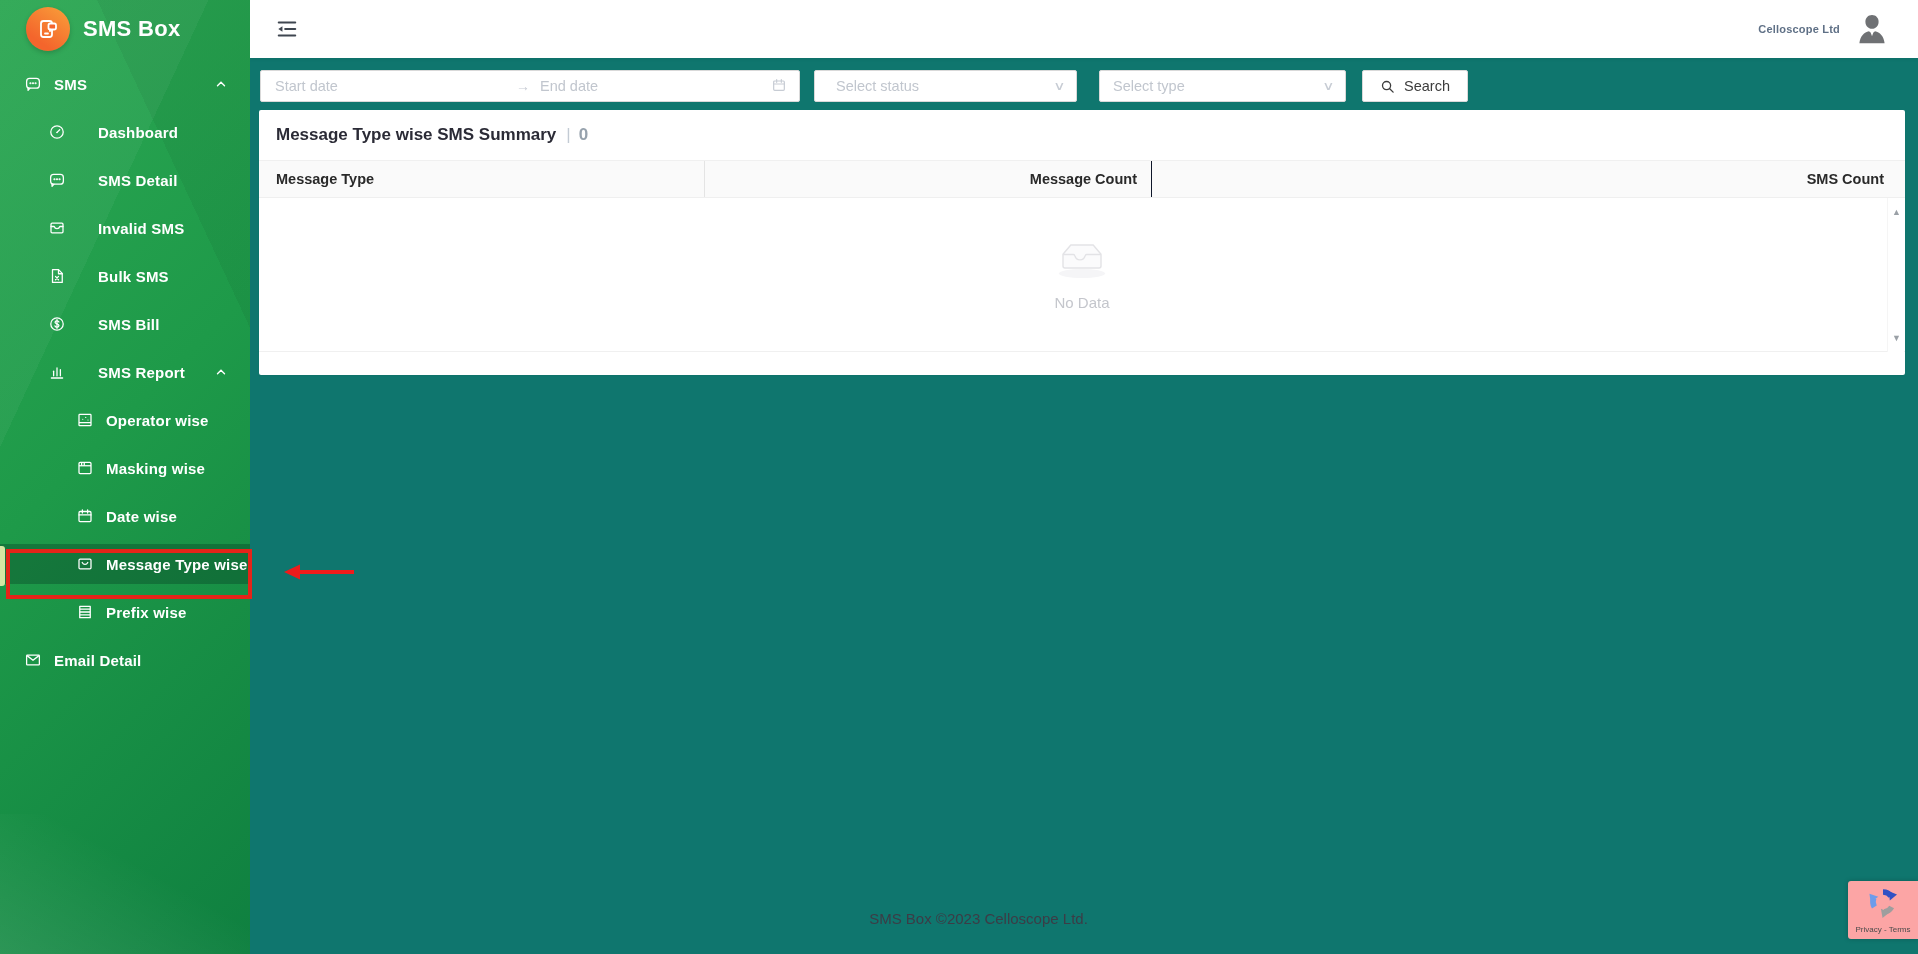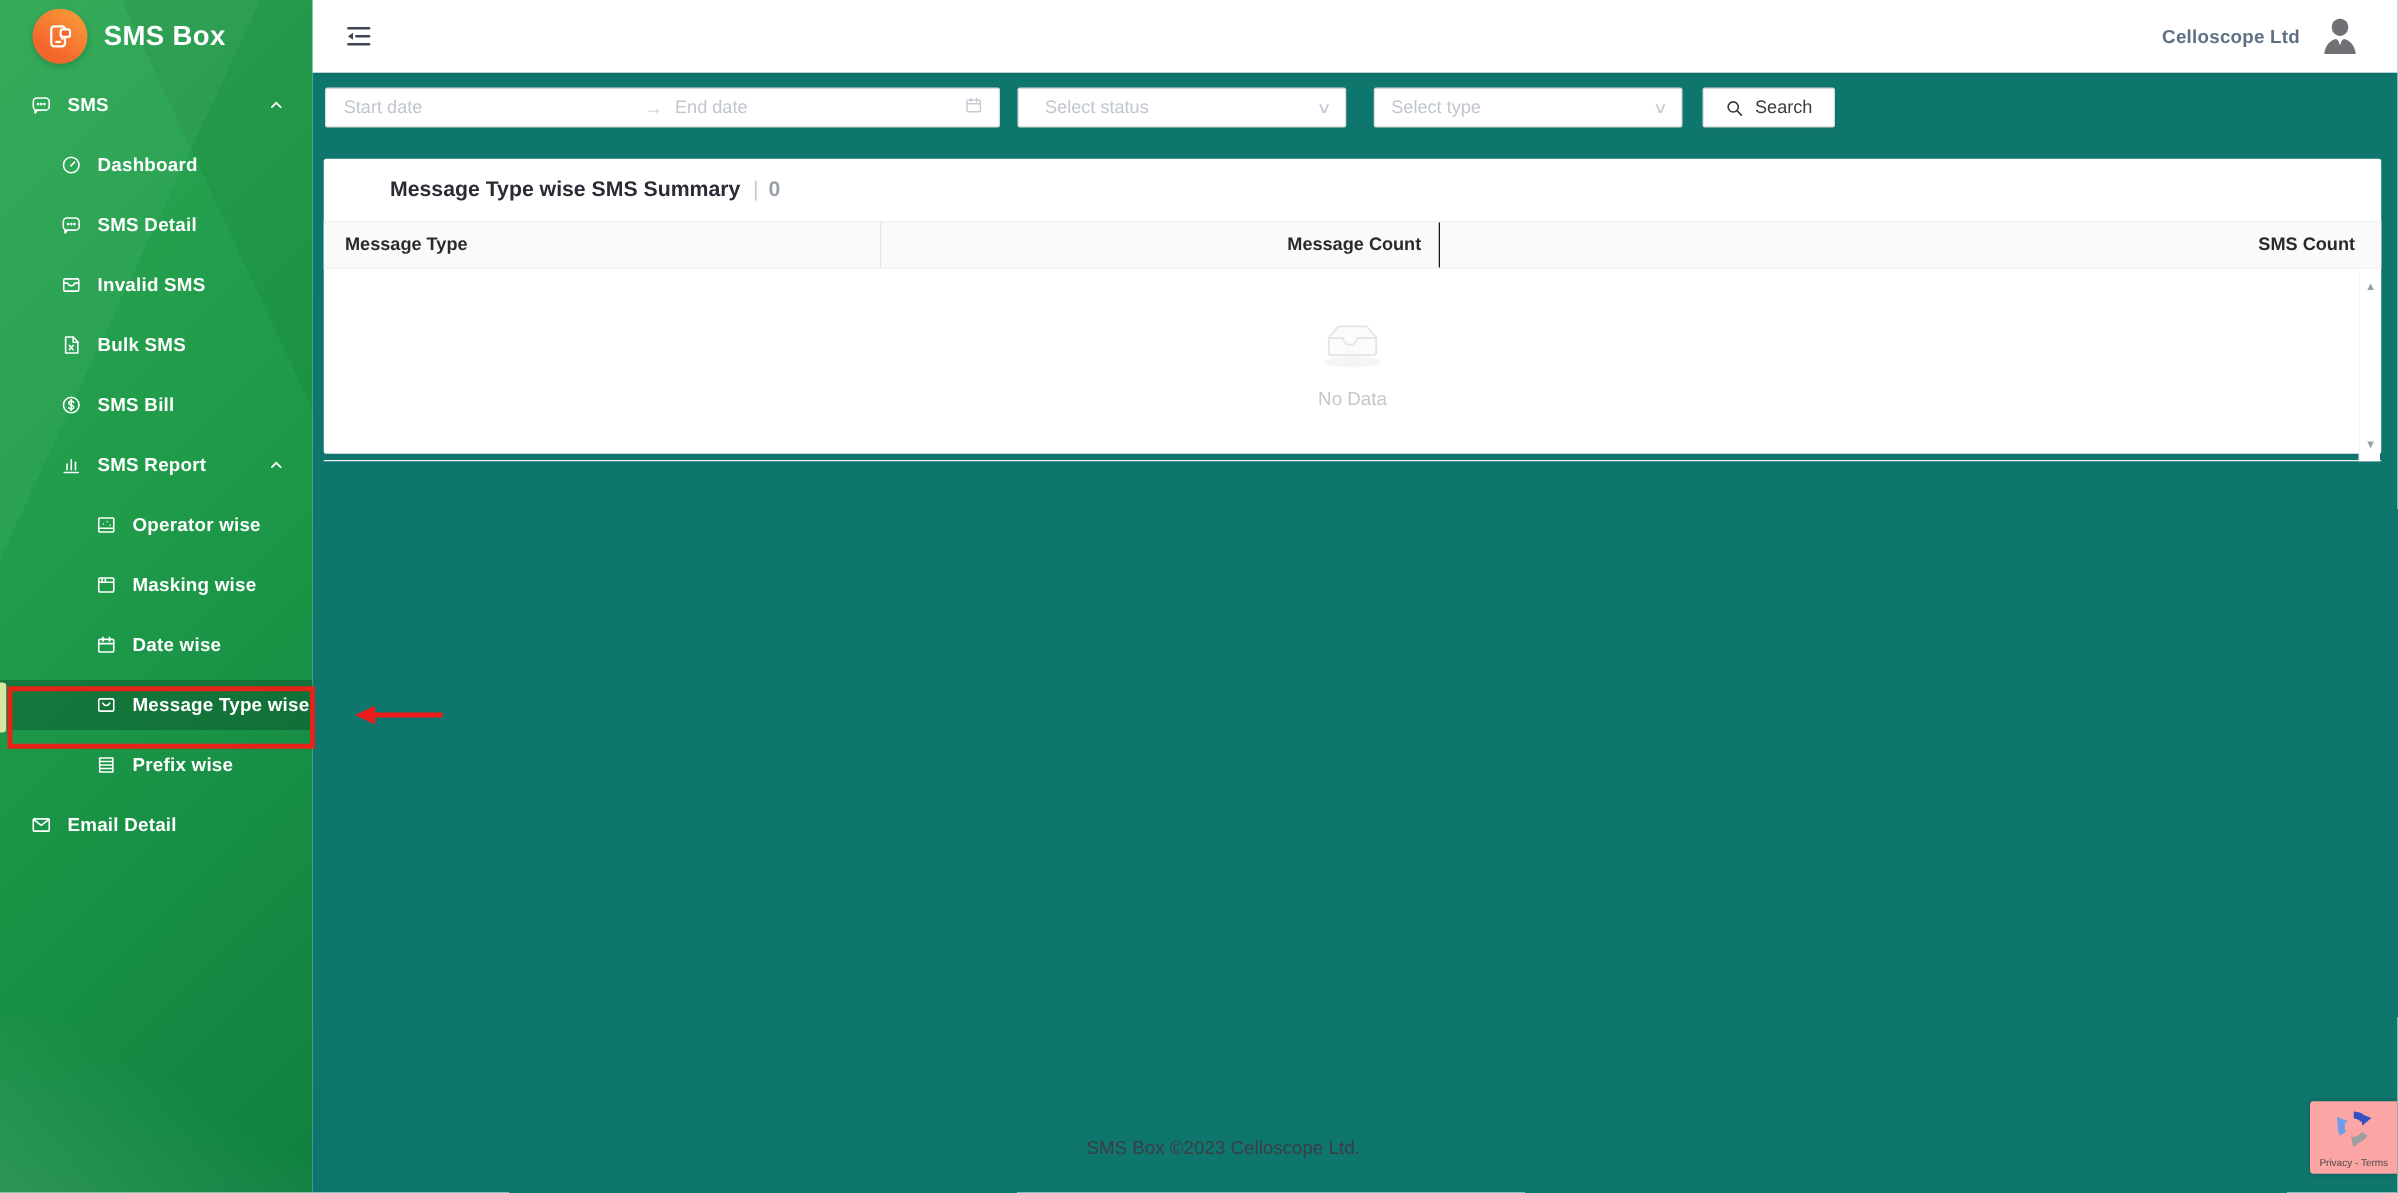--- a/index.html
+++ b/index.html
@@ -17,54 +17,54 @@
   .sb-poly3 { position:absolute; left:0; bottom:0; width:250px; height:140px;
     background:linear-gradient(to top right, rgba(255,255,255,0.10), rgba(255,255,255,0) 60%); }
   .logo-row { position:relative; height:58px; display:flex; align-items:center; padding-left:26px; z-index:2; }
   .logo-badge { width:44px; height:44px; border-radius:50%;
     background:linear-gradient(215deg,#f9a13a 0%,#f4652c 75%); display:flex; align-items:center; justify-content:center;
     box-shadow:0 2px 5px rgba(0,0,0,0.18); }
   .logo-title { color:#fff; font-size:22px; font-weight:bold; margin-left:13px; letter-spacing:0.3px; }
   .nav { position:relative; z-index:2; padding-top:6px; }
   .nav-item { position:relative; height:40px; margin-bottom:8px; display:flex; align-items:center;
     color:#fff; font-size:15px; font-weight:bold; letter-spacing:0.2px; cursor:pointer; }
-  .lv1 { padding-left:24px; } .lv2 { padding-left:48px; } .lv3 { padding-left:76px; }
+  .lv1 { padding-left:24px; } .lv2 { padding-left:48px;gap:20px; } .lv3 { padding-left:76px; }
   .nav-item .ic { width:18px; height:18px; margin-right:12px; flex:none; display:flex; }
   .nav-item.active { background:rgba(2,44,31,0.30); }
   .caret { position:absolute; right:22px; top:50%; margin-top:-7px; width:14px; height:14px; }
   .sb-scrollhint { position:absolute; left:0; top:546px; width:5px; height:40px; background:#d6e6a3;
     border-radius:0 3px 3px 0; z-index:6; }
 
   
   .topbar { position:absolute; left:250px; top:0; width:1668px; height:58px; background:#fff;
     box-shadow:0 1px 4px rgba(0,21,41,0.08); z-index:4; display:flex; align-items:center; }
   .fold-btn { margin-left:24px; width:26px; height:26px; display:flex; align-items:center; justify-content:center; cursor:pointer; }
   .top-right { margin-left:auto; display:flex; align-items:center; padding-right:28px; cursor:pointer; }
-  .org-name { color:#5f7086; font-size:15px; font-weight:bold; margin-right:14px; letter-spacing:0.2px; }
+  .org-name { color:#5f7086; font-size:11px; font-weight:bold; margin-right:14px; letter-spacing:0.2px; }
   .avatar { width:36px; height:36px; display:flex; }
 
   
   .content { position:absolute; left:250px; top:58px; width:1668px; height:896px; background:#0f766e; }
 
   .filters { position:absolute; left:10px; top:12px; display:flex; align-items:center; }
   .ctrl { background:#fff; border:1px solid #d9d9d9; border-radius:2px; height:32px; display:flex; align-items:center;
     color:#c1c6ce; font-size:14.5px; }
   .range { width:540px; padding:0 12px 0 14px; }
   .range .ph { flex:1; }
   .range .arrow { color:#c7ccd4; margin:0 10px; font-size:14px; flex:none; }
   .sel-status { width:263px; margin-left:14px; padding:0 12px 0 21px; justify-content:space-between; }
   .sel-type { width:247px; margin-left:22px; padding:0 12px 0 13px; justify-content:space-between; }
   .chev { color:#c7ccd4; font-size:12px; transform:scaleX(1.4); }
   .search-btn { margin-left:16px; width:106px; height:32px; background:#fff; border:1px solid #d9d9d9; border-radius:2px;
     display:flex; align-items:center; justify-content:center; font-size:14.5px; color:#3c3c3c; cursor:pointer;
     box-shadow:0 1px 2px rgba(0,0,0,0.04); }
   .search-btn .sic { margin-right:9px; display:flex; }
 
-  .card { position:absolute; left:9px; top:69px; width:1646px; height:236px; background:#fff;
-    border-radius:2px; box-shadow:0 1px 2px rgba(0,0,0,0.04);padding-left:36px; }
+  .card { position:absolute; left:9px; top:52px; width:1646px; height:265px; background:#fff;
+    border-radius:2px; box-shadow:0 1px 2px rgba(0,0,0,0.04); }
   .card-title { display:flex; align-items:center; padding:15px 0 0 17px; font-size:17px; font-weight:bold; color:#2b2b36; }
   .card-title .sep { color:#c3cbd4; font-weight:normal; margin:0 8px 0 10px; }
   .card-title .cnt { color:#97a2ad; font-weight:bold; }
   .thead { position:absolute; left:0; top:50px; right:0; height:38px; background:#fafafa;
     border-top:1px solid #f0f0f0; border-bottom:1px solid #efefef; display:flex; align-items:stretch;
     font-size:14.5px; font-weight:bold; color:#2a2a2a; }
   .th { display:flex; align-items:center; }
   .th1 { width:446px; padding-left:17px; border-right:1px solid #e4e4e4; }
   .th2 { width:295px; justify-content:center; border-right:1px solid #e4e4e4; }
   .th3 { width:447px; justify-content:flex-end; padding-right:14px; border-right:1px solid #0f172a; }

